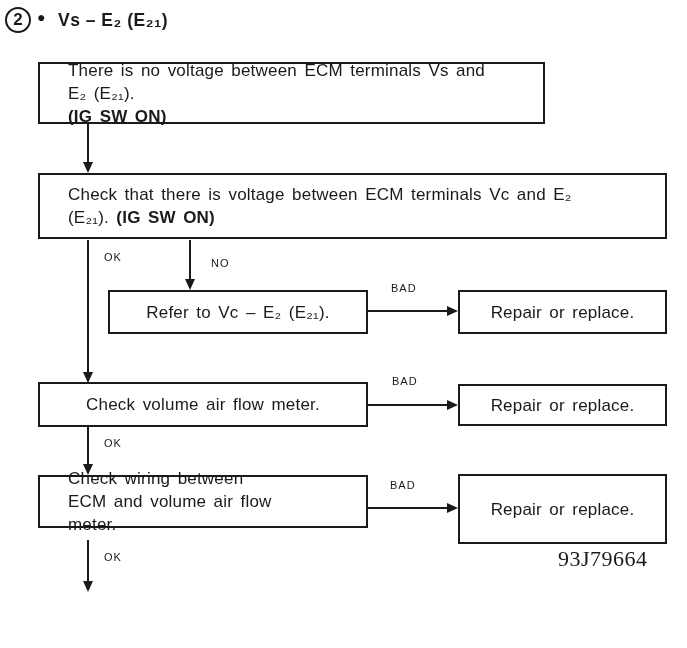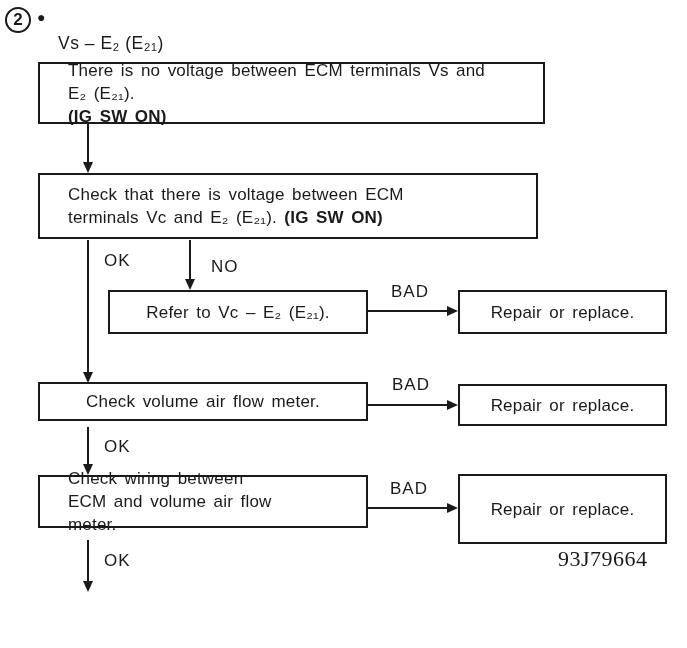--- a/index.html
+++ b/index.html
@@ -13,21 +13,21 @@
   
   .step-circle {
     position:absolute; left:5px; top:7px; width:26px; height:26px;
     border:2.5px solid var(--ink); border-radius:50%;
     display:flex; align-items:center; justify-content:center;
     font-size:17px; font-weight:bold; box-sizing:border-box;
   }
   .bullet { position:absolute; left:37px; top:9px; font-size:14px; }
   .section-title {
     position:absolute; left:58px; top:10px;
-    font-size:17.5px; font-weight:normal; letter-spacing:0.5px; white-space:nowrap;margin-top:23px;
+    font-size:17.5px; font-weight:bold; letter-spacing:0.5px; white-space:nowrap;
   }
   
   .fbox {
     position:absolute; border:2.5px solid var(--ink); background:var(--paper);
     box-sizing:border-box; font-size:17px; line-height:23px;
     letter-spacing:0.2px; word-spacing:2.5px;
   }
   .fbox.left { display:flex; flex-direction:column; justify-content:center; }
   .fbox.center {
     display:flex; align-items:center; justify-content:center;
@@ -41,21 +41,21 @@
   .arrow-down {
     position:absolute; width:0; height:0;
     border-left:5px solid transparent; border-right:5px solid transparent;
     border-top:11px solid var(--ink);
   }
   .arrow-right {
     position:absolute; width:0; height:0;
     border-top:5px solid transparent; border-bottom:5px solid transparent;
     border-left:11px solid var(--ink);
   }
-  .lbl { position:absolute; font-size:17px; letter-spacing:1px; white-space:nowrap; }
+  .lbl { position:absolute; font-size:11px; letter-spacing:1px; white-space:nowrap; }
   .doc-number {
     position:absolute; left:558px; top:546px;
     font-family:"Liberation Serif","DejaVu Serif",serif; font-size:22px;
     letter-spacing:0.5px;
   }
 </style>
 </head>
 <body>
 
 <div class="page">
@@ -66,21 +66,21 @@
   <span class="bullet">●</span>
   <div class="section-title">Vs – E₂ (E₂₁)</div>
 
   <div class="fbox left" style="left:38px; top:62px; width:507px; height:62px; padding:5px 40px 5px 28px;">
     <div><span>There is no voltage between ECM terminals Vs and E₂ (E₂₁).</span><span class="note-block">(IG SW ON)</span></div>
   </div>
 
   <div class="vline" style="left:87px; top:123px; height:40px;"></div>
   <div class="arrow-down" style="left:83px; top:162px;"></div>
 
-  <div class="fbox left" style="left:38px; top:173px; width:500px; height:66px; padding:5px 85px 5px 28px;">
+  <div class="fbox left" style="left:38px; top:173px; width:629px; height:66px; padding:5px 85px 5px 28px;">
     <div><span>Check that there is voltage between ECM terminals Vc and E₂ (E₂₁).</span> <span class="note">(IG SW ON)</span></div>
   </div>
 
   <div class="vline" style="left:87px; top:240px; height:134px;"></div>
   <div class="arrow-down" style="left:83px; top:372px;"></div>
   <div class="lbl" style="left:104px; top:251px;">OK</div>
 
   <div class="vline" style="left:189px; top:240px; height:39px;"></div>
   <div class="arrow-down" style="left:185px; top:279px;"></div>
   <div class="lbl" style="left:211px; top:257px;">NO</div>
@@ -89,21 +89,21 @@
     <span>Refer to Vc – E₂ (E₂₁).</span>
   </div>
 
   <div class="hline" style="left:368px; top:310px; width:80px;"></div>
   <div class="arrow-right" style="left:447px; top:306px;"></div>
   <div class="lbl" style="left:391px; top:282px;">BAD</div>
   <div class="fbox center" style="left:458px; top:290px; width:209px; height:44px;">
     <span>Repair or replace.</span>
   </div>
 
-  <div class="fbox center" style="left:38px; top:382px; width:330px; height:39px;">
+  <div class="fbox center" style="left:38px; top:382px; width:330px; height:45px;">
     <span>Check volume air flow meter.</span>
   </div>
 
   <div class="hline" style="left:368px; top:404px; width:80px;"></div>
   <div class="arrow-right" style="left:447px; top:400px;"></div>
   <div class="lbl" style="left:392px; top:375px;">BAD</div>
   <div class="fbox center" style="left:458px; top:384px; width:209px; height:42px;">
     <span>Repair or replace.</span>
   </div>
 

